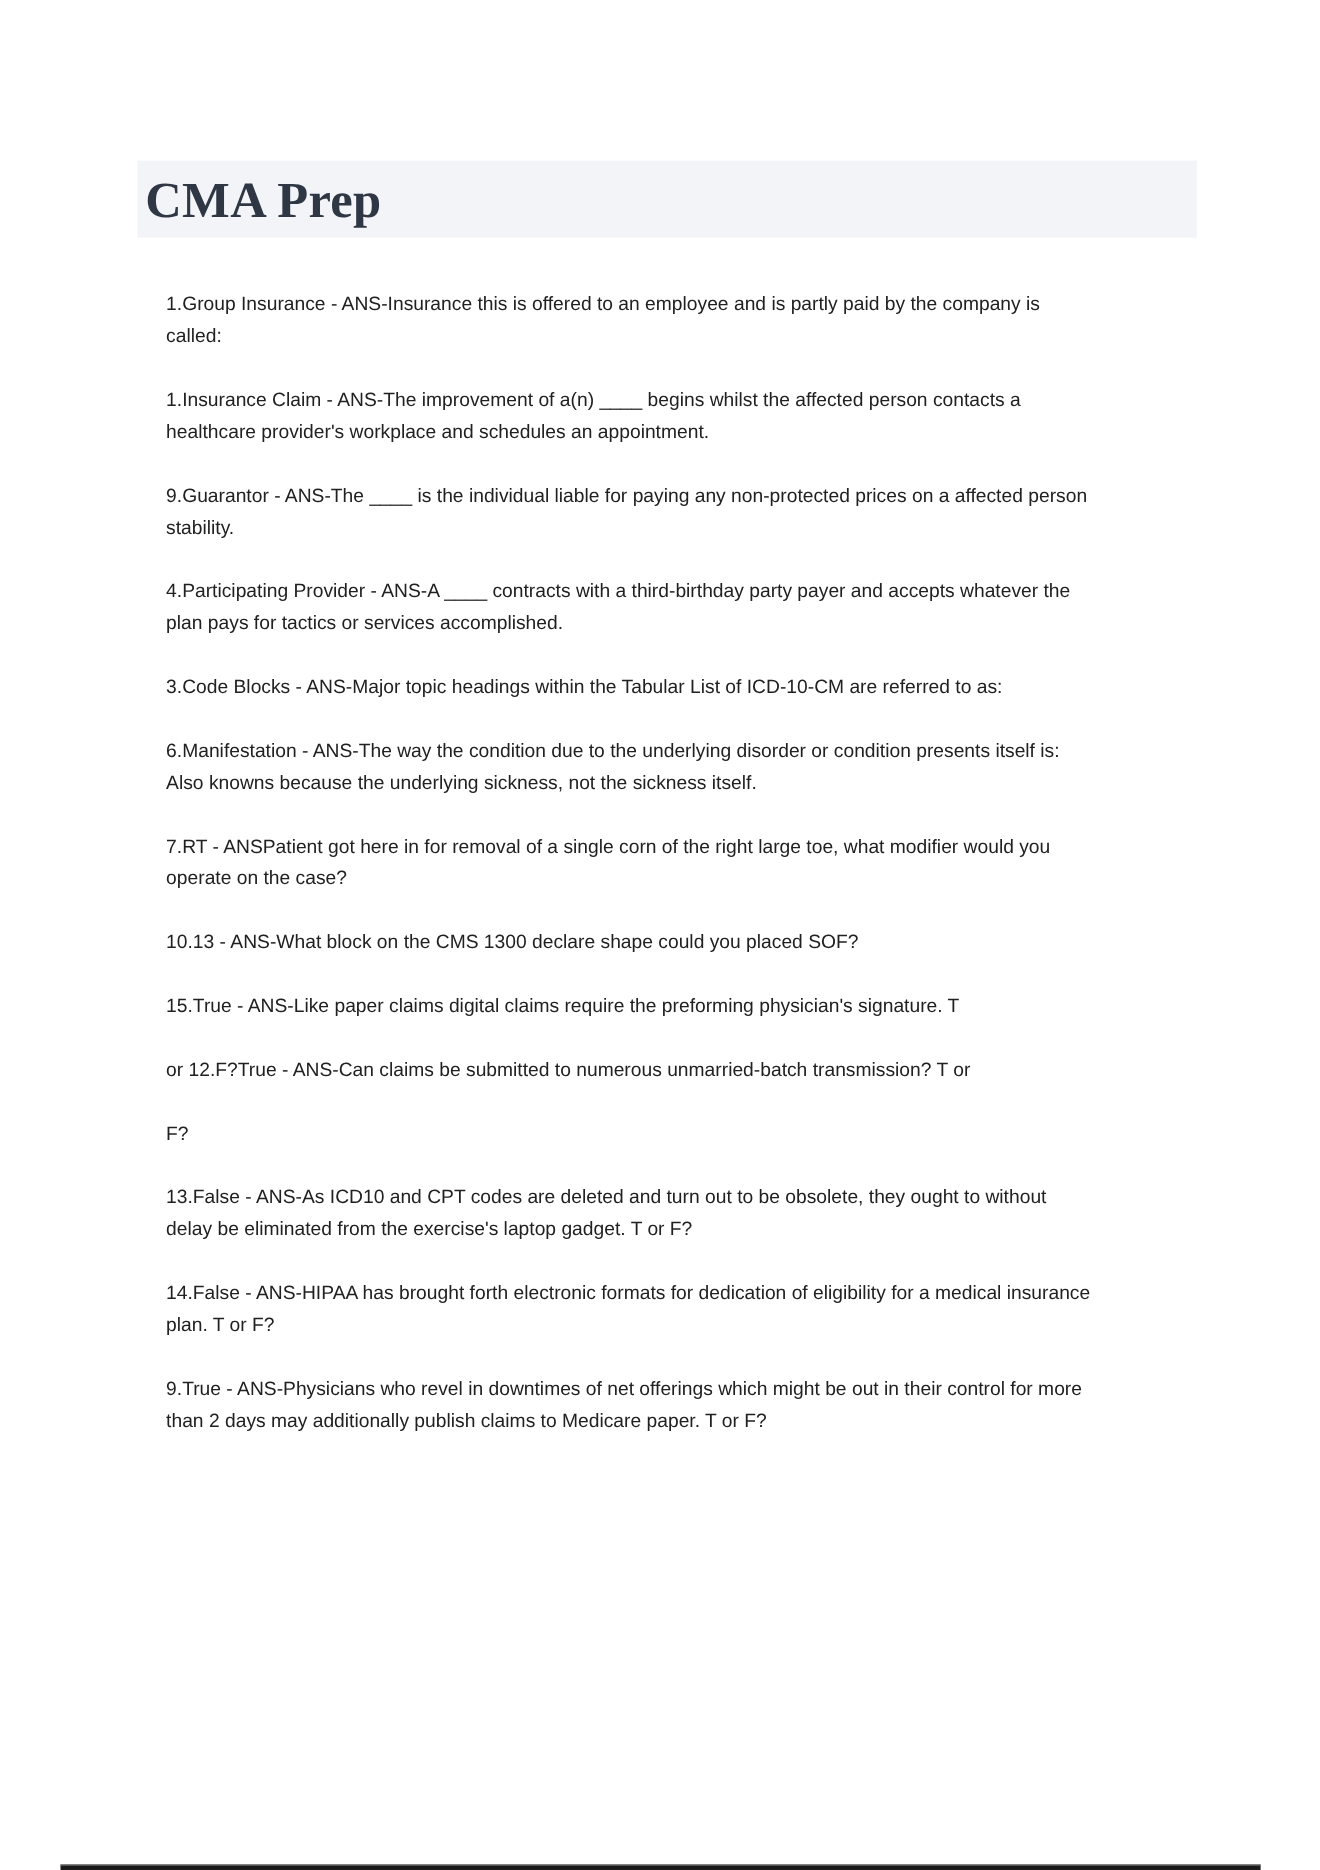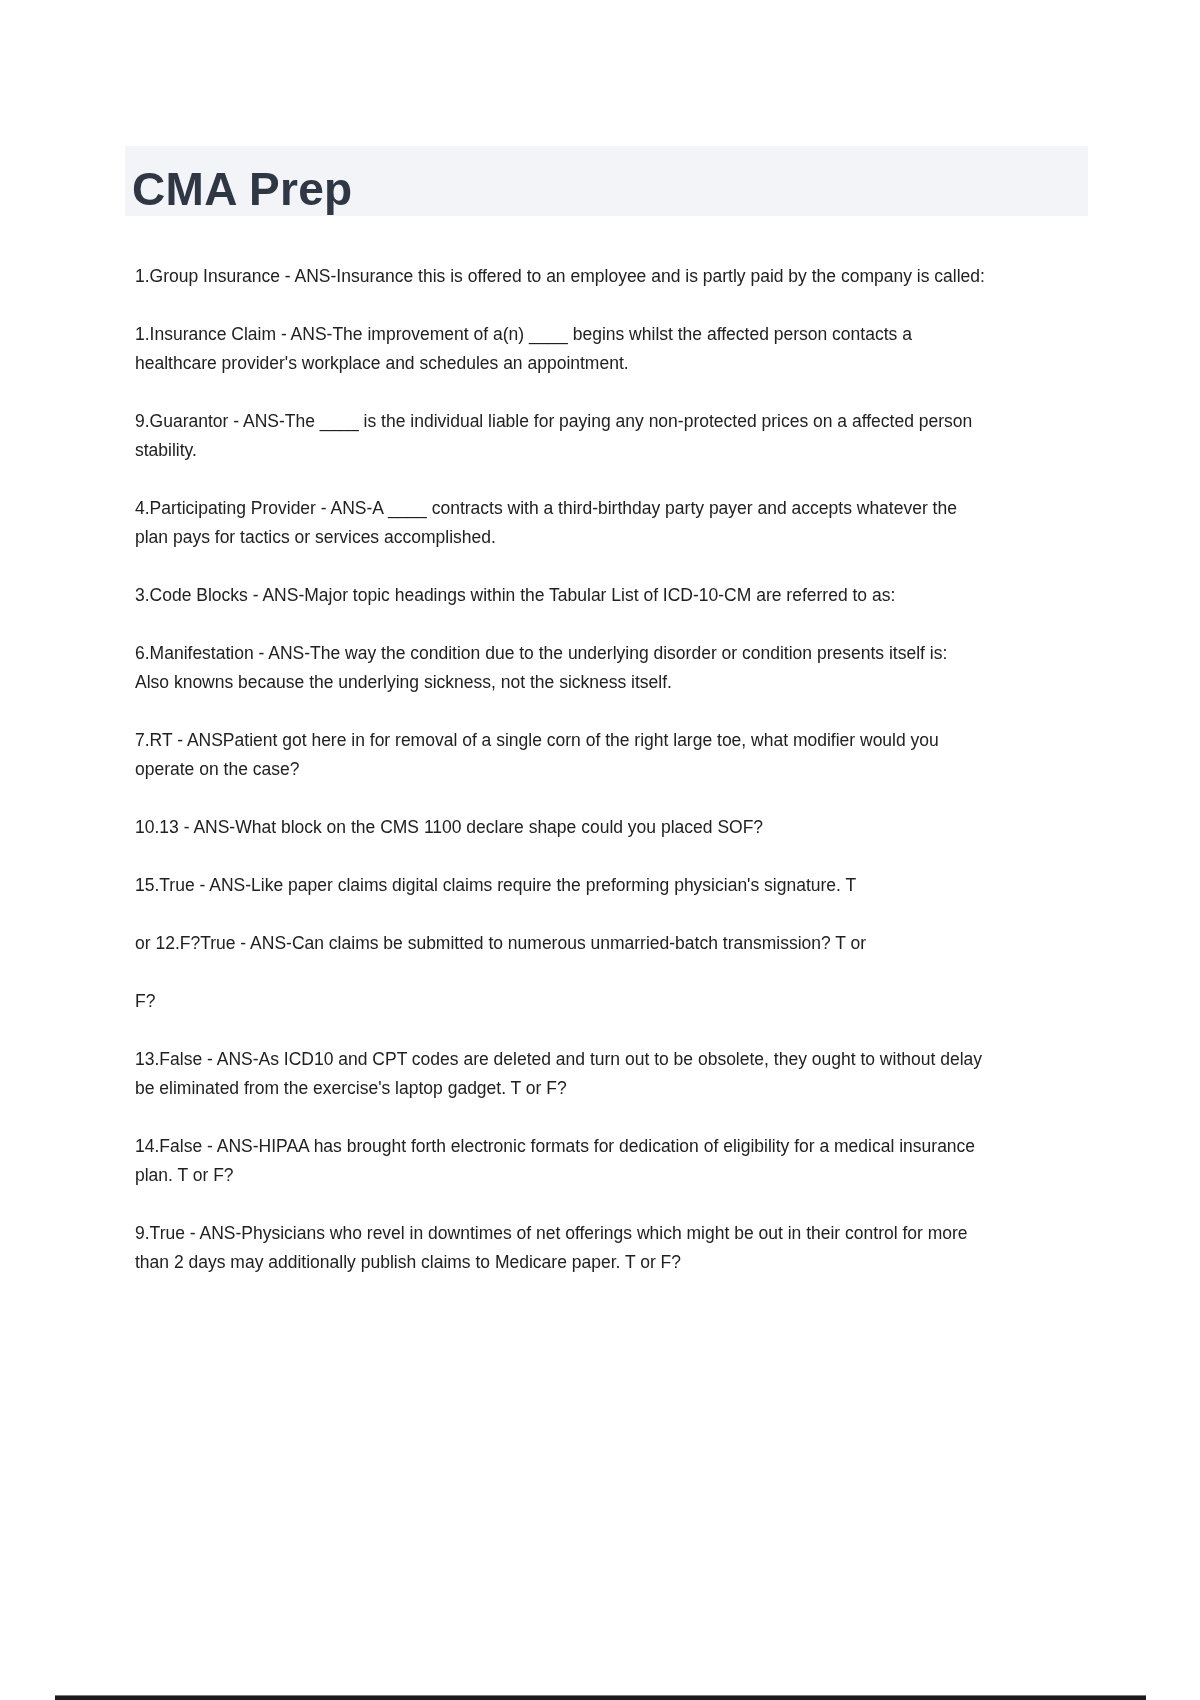--- a/index.html
+++ b/index.html
@@ -15,41 +15,42 @@
     overflow: hidden;
   }
   .title-bar {
     position: absolute;
     left: 125px;
     top: 146px;
     width: 963px;
     height: 70px;
     background: var(--title-bg, #f3f4f8);
     display: flex;
-    align-items: flex-end;
+    align-items: center;
+    font-family: Liberation Serif, serif;
   }
   .page-title {
     margin: 0;
     padding-left: 7px;
     font-size: 46px;
     font-weight: bold;
     color: var(--title-color, #2f3744);
     letter-spacing: 0.3px;
   }
   .content {
     position: absolute;
     left: 135px;
     top: 262px;
     width: 858px;
     font-size: 17.5px;
     line-height: 29px;
     color: var(--text-color, #212121);
   }
   .para {
-    margin: 0 0 29px 0;
+    margin: 0 0 29px 16px;
     white-space: pre-wrap;
   }
   .bottom-rule {
     position: absolute;
     left: 55px;
     top: 1695px;
     width: 1091px;
     height: 5px;
     background: var(--divider-color, #1a1a1a);
     border-top: 1px solid #7a7a7a;
@@ -65,21 +66,21 @@
 
 <div class="content">
     <p class="para">1.Group Insurance - ANS-Insurance this is offered to an employee and is partly paid by the company is called:</p>
     <p class="para">1.Insurance Claim - ANS-The improvement of a(n) ____ begins whilst the affected person contacts a healthcare provider's workplace and schedules an appointment.</p>
     <p class="para">9.Guarantor - ANS-The ____ is the individual liable for paying any non-protected prices on a affected person stability.</p>
     <p class="para">4.Participating Provider - ANS-A ____ contracts with a third-birthday party payer and accepts whatever the plan pays for tactics or services accomplished.</p>
     <p class="para">3.Code Blocks - ANS-Major topic headings within the Tabular List of ICD-10-CM are referred to as:</p>
     <p class="para">6.Manifestation - ANS-The way the condition due to the underlying disorder or condition presents itself is:
 Also knowns because the underlying sickness, not the sickness itself.</p>
     <p class="para">7.RT - ANSPatient got here in for removal of a single corn of the right large toe, what modifier would you operate on the case?</p>
-    <p class="para">10.13 - ANS-What block on the CMS 1100 declare shape could you placed SOF?</p>
+    <p class="para">10.13 - ANS-What block on the CMS 1300 declare shape could you placed SOF?</p>
     <p class="para">15.True - ANS-Like paper claims digital claims require the preforming physician's signature. T</p>
     <p class="para">or 12.F?True - ANS-Can claims be submitted to numerous unmarried-batch transmission? T or</p>
     <p class="para">F?</p>
     <p class="para">13.False - ANS-As ICD10 and CPT codes are deleted and turn out to be obsolete, they ought to without delay be eliminated from the exercise's laptop gadget. T or F?</p>
     <p class="para">14.False - ANS-HIPAA has brought forth electronic formats for dedication of eligibility for a medical insurance plan. T or F?</p>
     <p class="para">9.True - ANS-Physicians who revel in downtimes of net offerings which might be out in their control for more than 2 days may additionally publish claims to Medicare paper. T or F?</p>
   </div>
 
 <div class="bottom-rule"></div>
 

